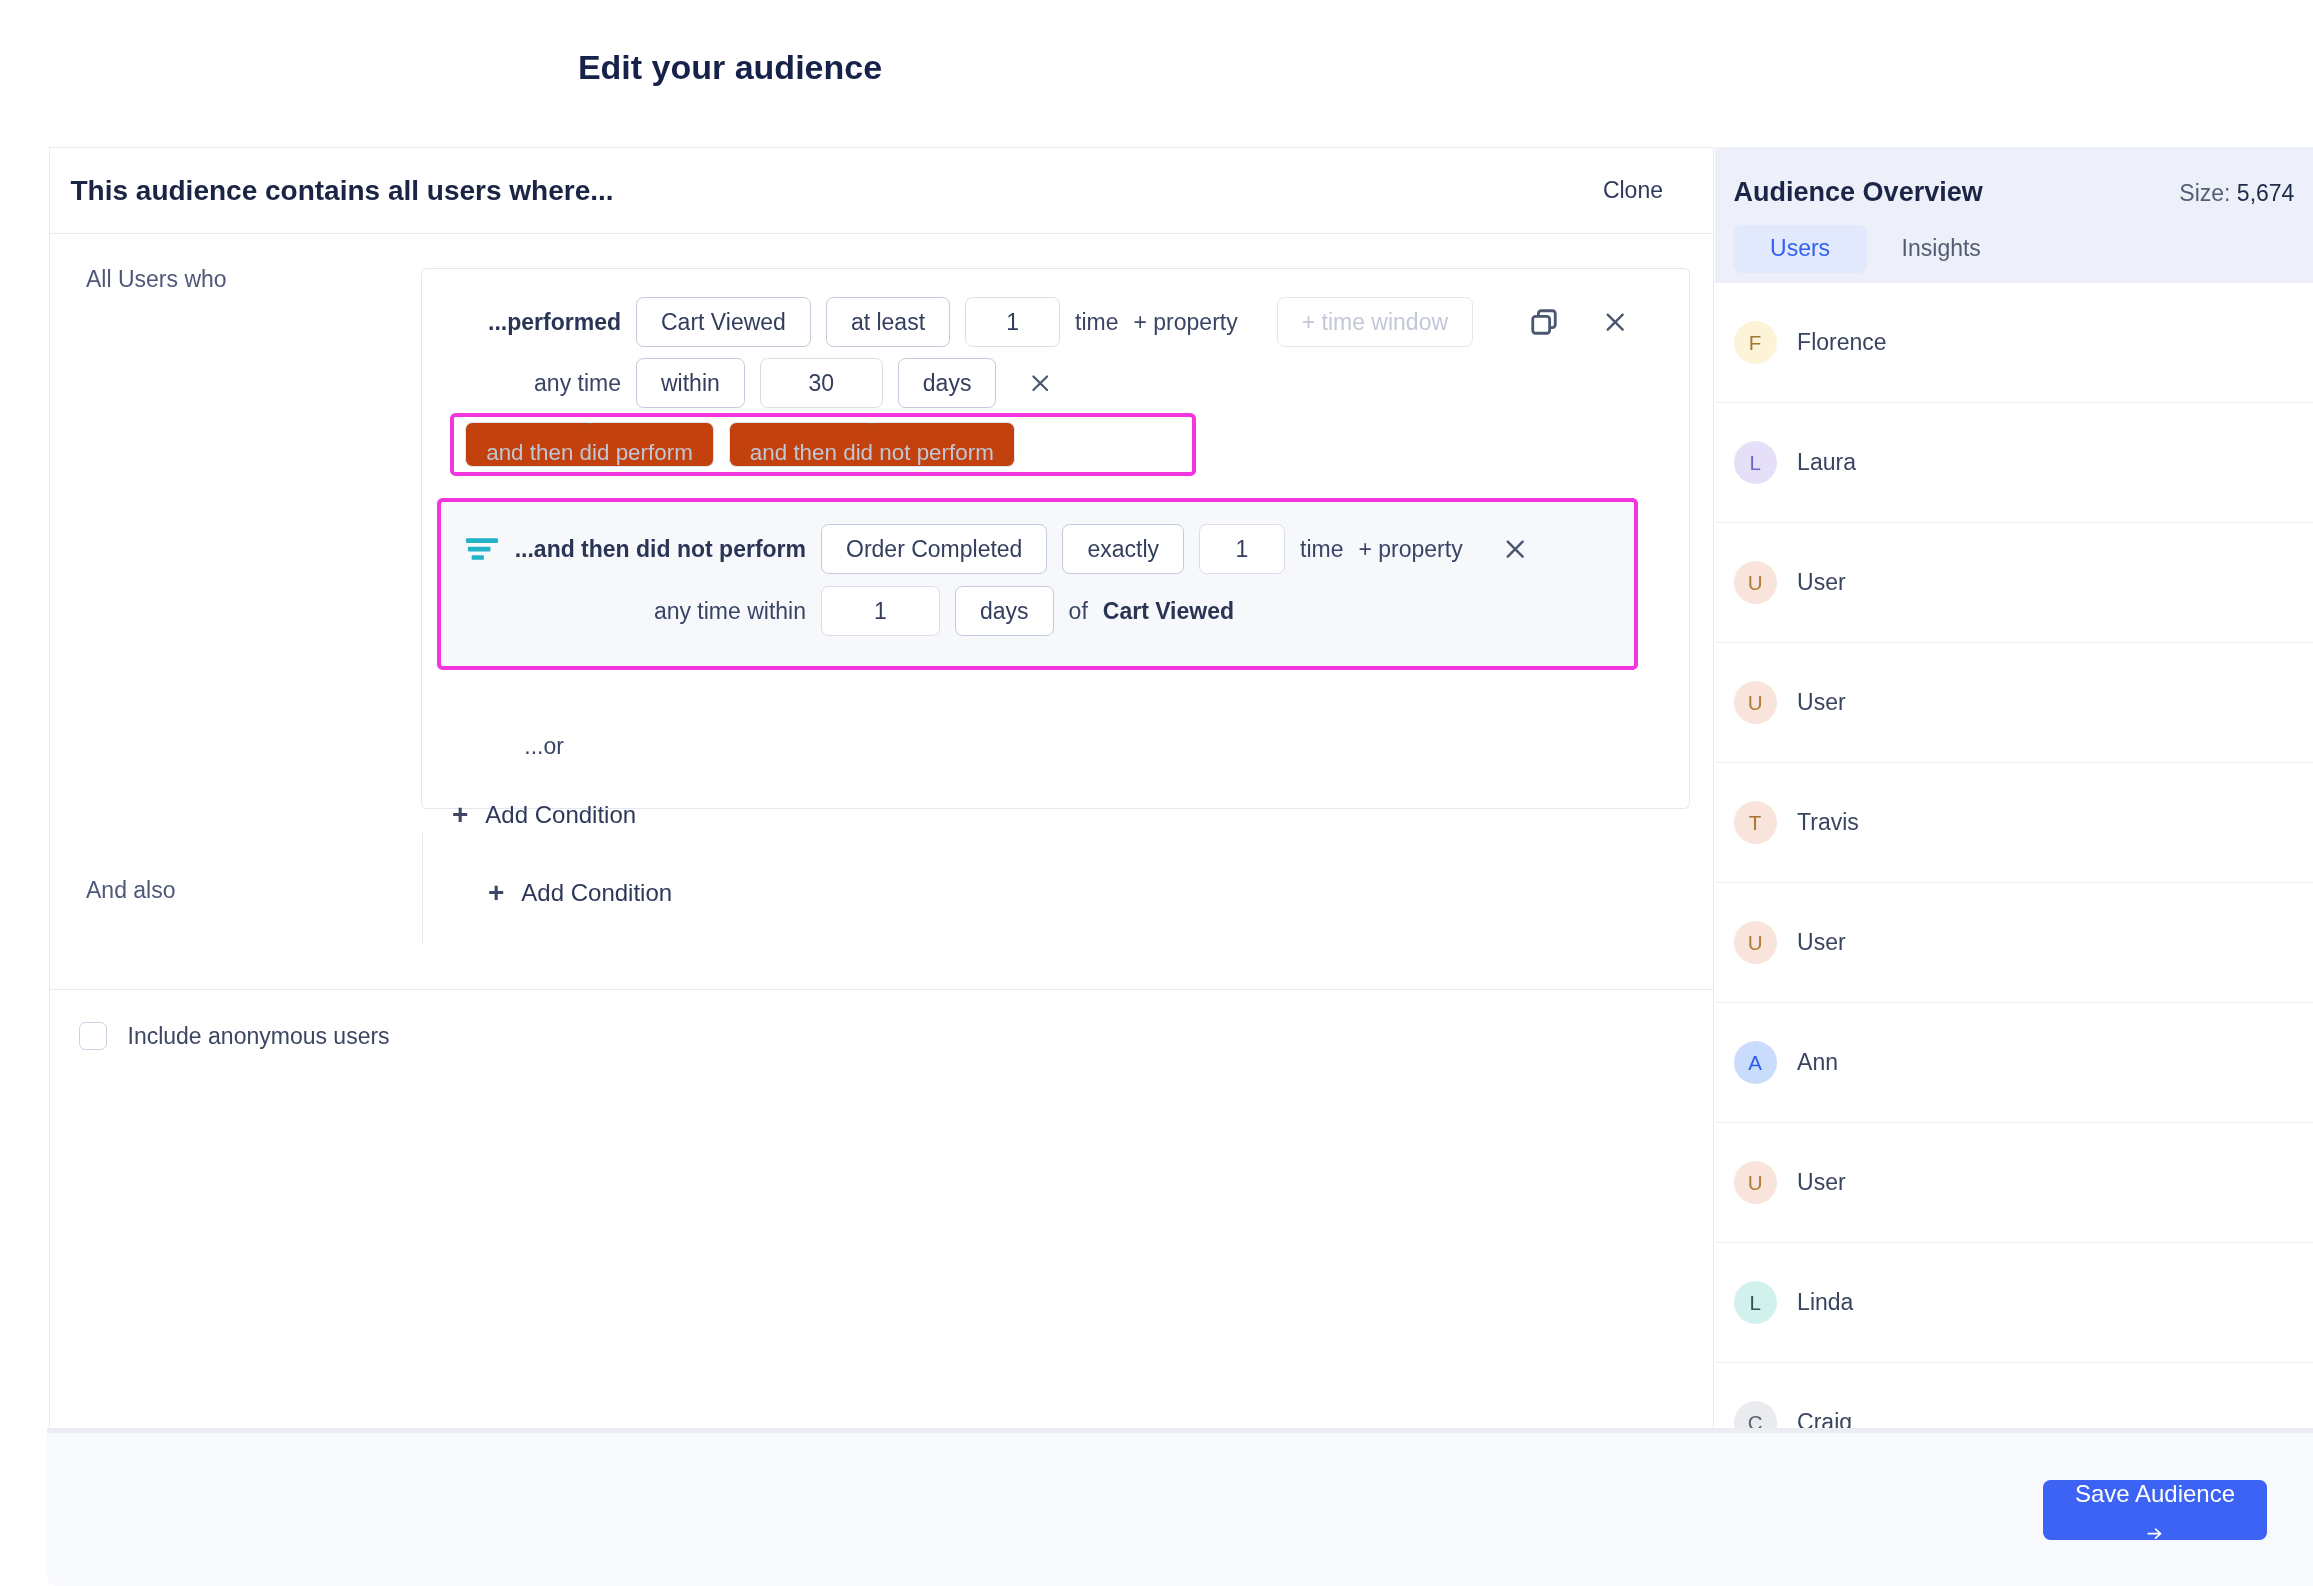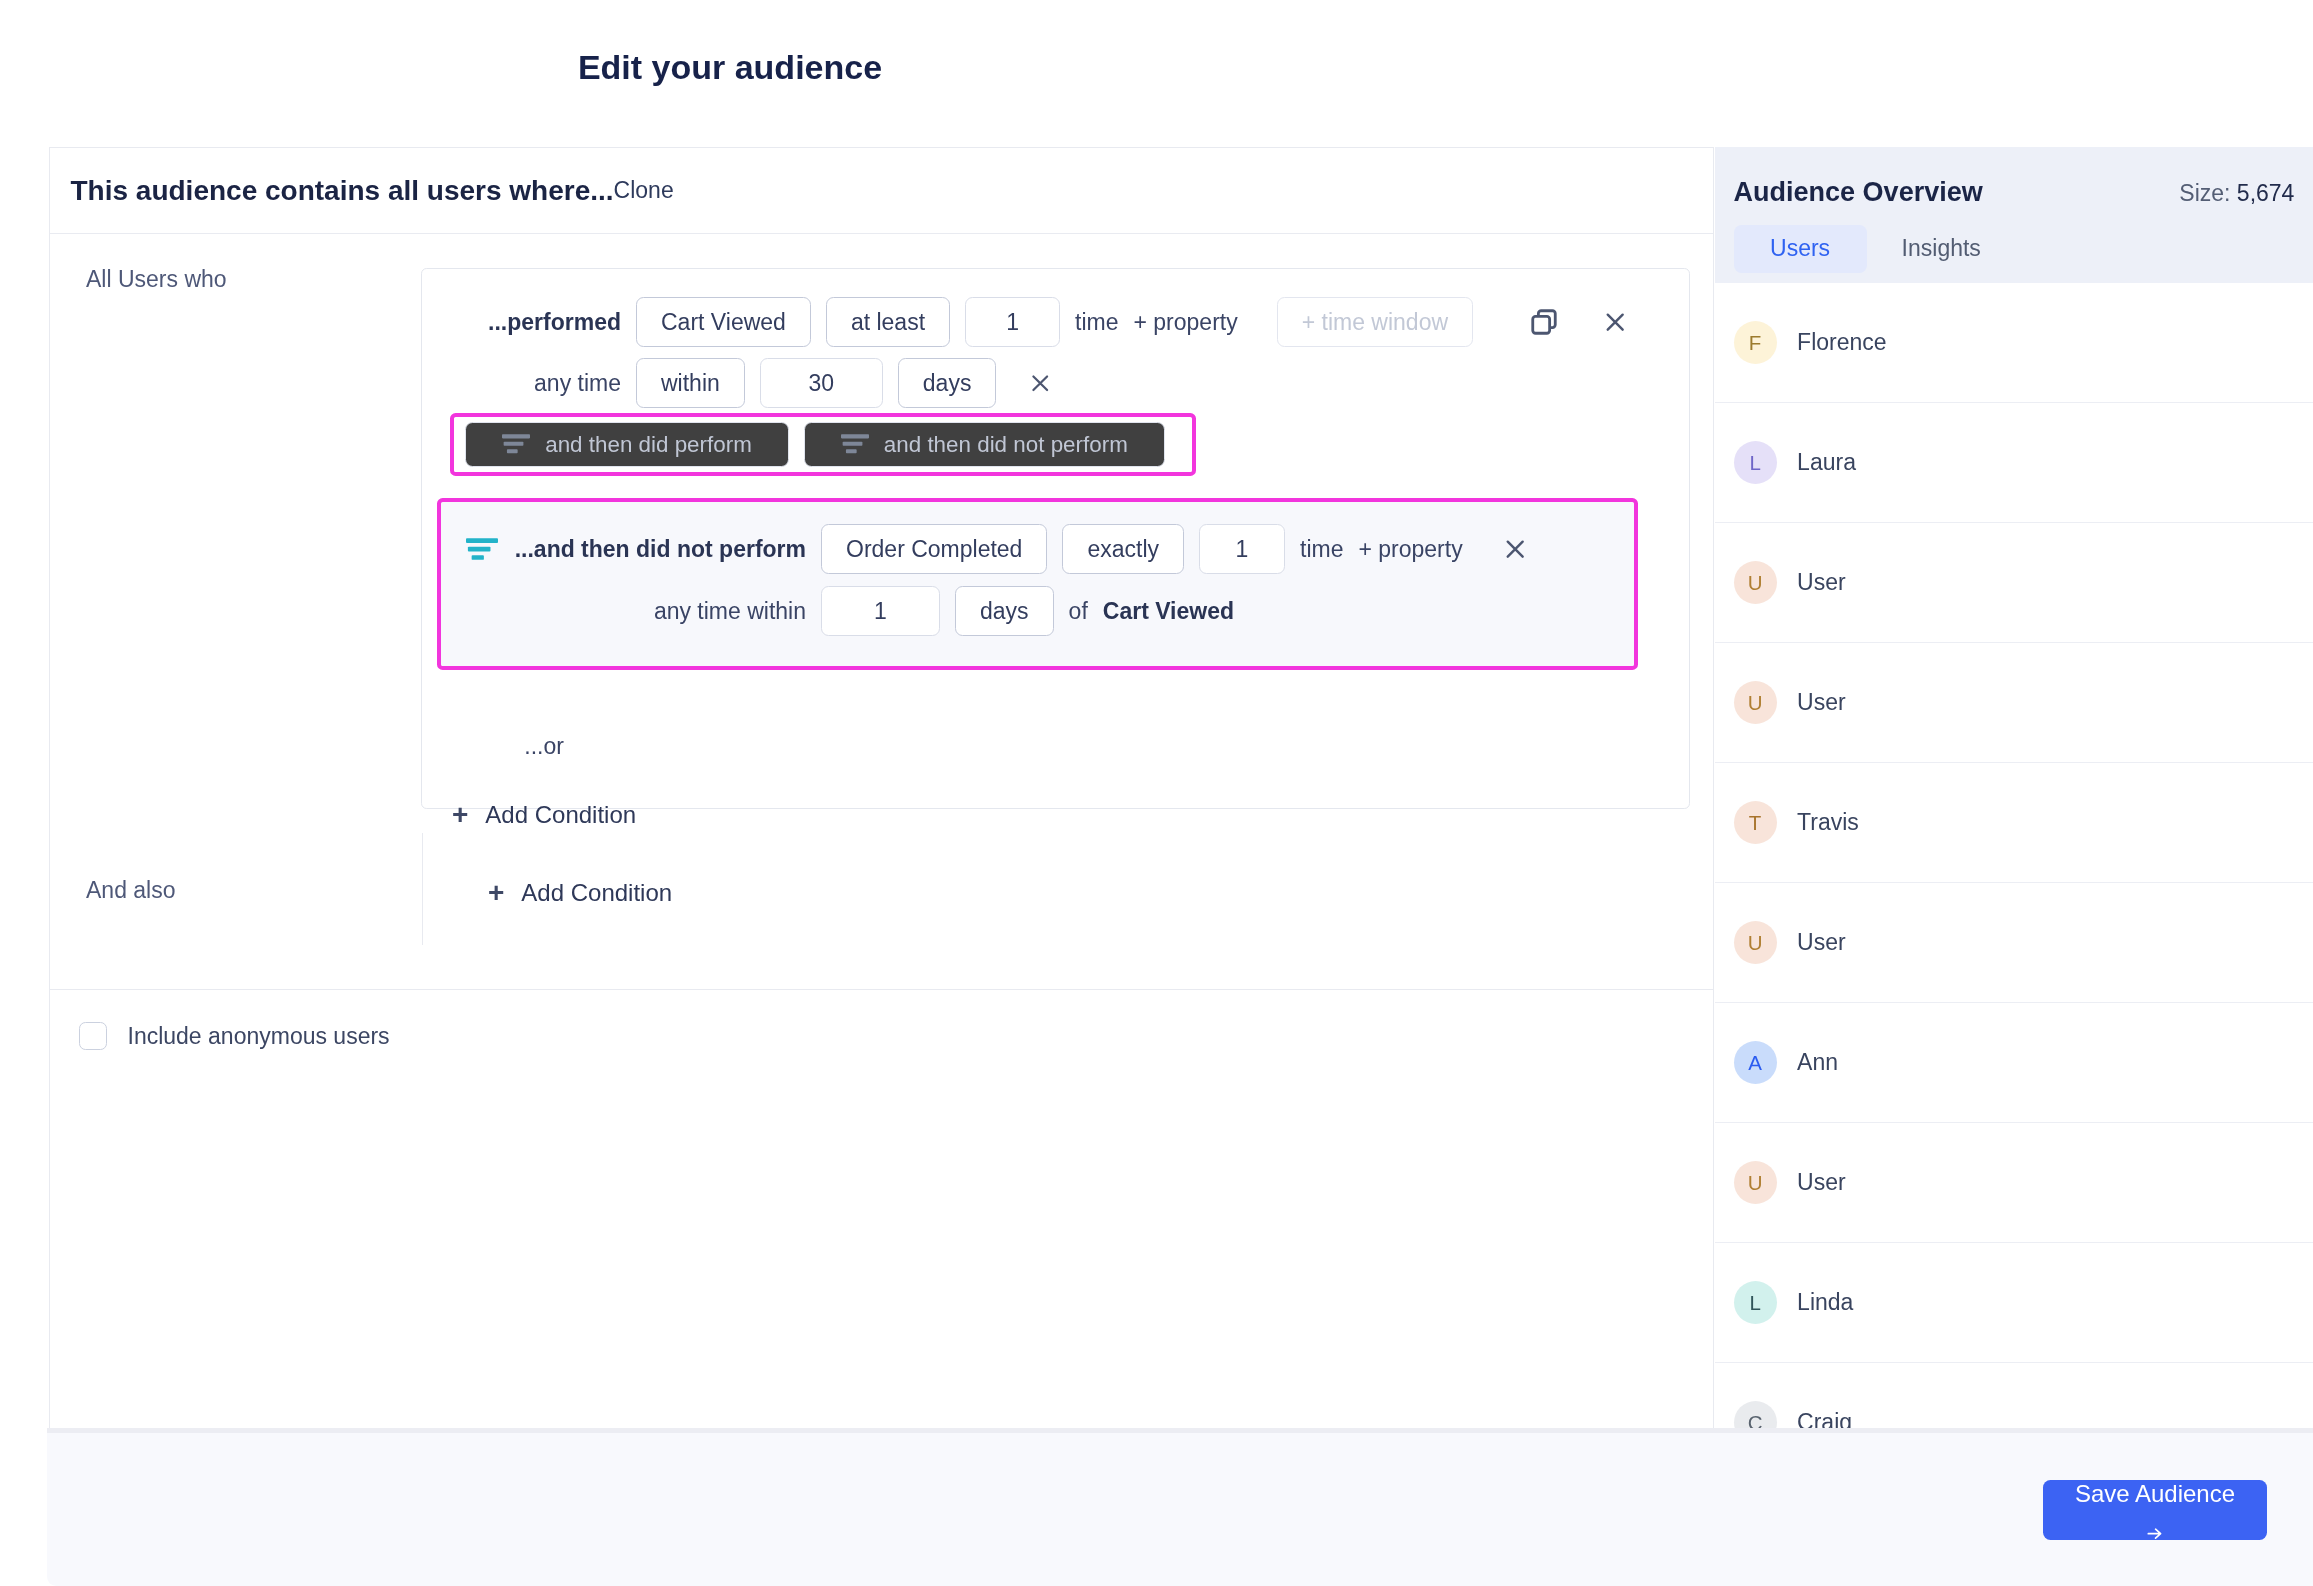--- a/index.html
+++ b/index.html
@@ -4,21 +4,21 @@
 <style>
   html,body{margin:0;padding:0;background:#ffffff;}
   #screen{position:relative;width:2314px;height:1587px;background:#ffffff;overflow:hidden;
           font-family:"Liberation Sans", sans-serif;color:#3a4465;}
   
   .page-title{position:absolute;top:48px;left:0;right:854px;text-align:center;
               font-size:34px;font-weight:bold;color:#17224a;}
   
   .main-card{position:absolute;left:49px;top:147px;width:1665px;height:1282px;
              background:#fff;border:0.9px solid #e8eaf0;border-bottom:none;box-sizing:border-box;}
-  .card-header{height:86px;display:flex;align-items:center;justify-content:flex-start;
+  .card-header{height:86px;display:flex;align-items:center;justify-content:space-between;
                padding:0 50px 0 20.5px;border-bottom:0.9px solid #e9ebf1;box-sizing:border-box;}
   .card-header .hdr-title{font-size:28px;font-weight:bold;color:#1b2444;}
   .clone-link{font-size:23px;color:#2e3a5c;cursor:pointer;}
   .card-content{position:relative;height:1195px;}
   .side-label{position:absolute;left:36px;font-size:23px;color:#4e5878;}
   
   .group-card{position:absolute;left:371px;top:34px;width:1269px;height:541px;
               background:#fff;border:0.9px solid #e4e7ee;border-radius:5.6px;box-sizing:border-box;}
   .crow{position:absolute;left:0;display:flex;align-items:center;gap:15px;}
   .rlabel{display:inline-block;text-align:right;font-size:23px;}
@@ -29,22 +29,22 @@
        border:0.9px solid #d9dde8;border-radius:7.5px;font-size:23px;color:#333d5e;}
   .ghost{height:48px;display:flex;align-items:center;padding:0 24px;background:#fff;
          border:0.9px solid #e3e6ef;border-radius:7.5px;font-size:23px;color:#c2c8d6;cursor:pointer;}
   .txt{font-size:23px;color:#3a4465;}
   .link-txt{font-size:23px;color:#3a4465;cursor:pointer;}
   .icon-btn{cursor:pointer;display:flex;align-items:center;}
   
   .hl{border:4.7px solid var(--highlight);border-radius:5.6px;box-sizing:border-box;}
   .hl-box1{position:absolute;left:28px;top:144px;width:746px;height:63px;
            display:flex;align-items:center;gap:15px;padding:0 11.2px;background:#fff;}
-  .seq-btn{height:43px;display:flex;align-items:center;gap:15px;padding:0 36px;background:#404040;
-           border:0.9px solid #e0e4ed;border-radius:7.5px;font-size:22.4px;color:#c0c6d4;cursor:pointer;}
+  .seq-btn{height:43px;display:flex;align-items:center;gap:15px;padding:0 20px;background:#c2410c;
+           border:0.9px solid #e0e4ed;border-radius:7.5px;font-size:22.4px;color:#c0c6d4;cursor:pointer;flex-direction:column;}
   .hl-box2{position:absolute;left:15px;top:229px;width:1201px;height:172px;background:#f7f8fc;}
   .hl-box2 .crow{left:0;}
   .c2cell{display:flex;align-items:center;justify-content:flex-end;gap:17px;width:365px;}
   .semib{font-weight:bold;color:#2a3454;font-size:23px;}
   
   .add-cond{display:flex;align-items:center;gap:17px;cursor:pointer;}
   .plus{font-size:28px;color:#3e4866;font-weight:bold;line-height:1;}
   .add-lbl{font-size:24px;color:#2e3858;}
   .vline{position:absolute;left:372px;top:599px;width:0.9px;height:112px;background:#e8eaf0;}
   .divider{position:absolute;left:0;right:0;top:755px;height:0.9px;background:#e8eaf0;}

